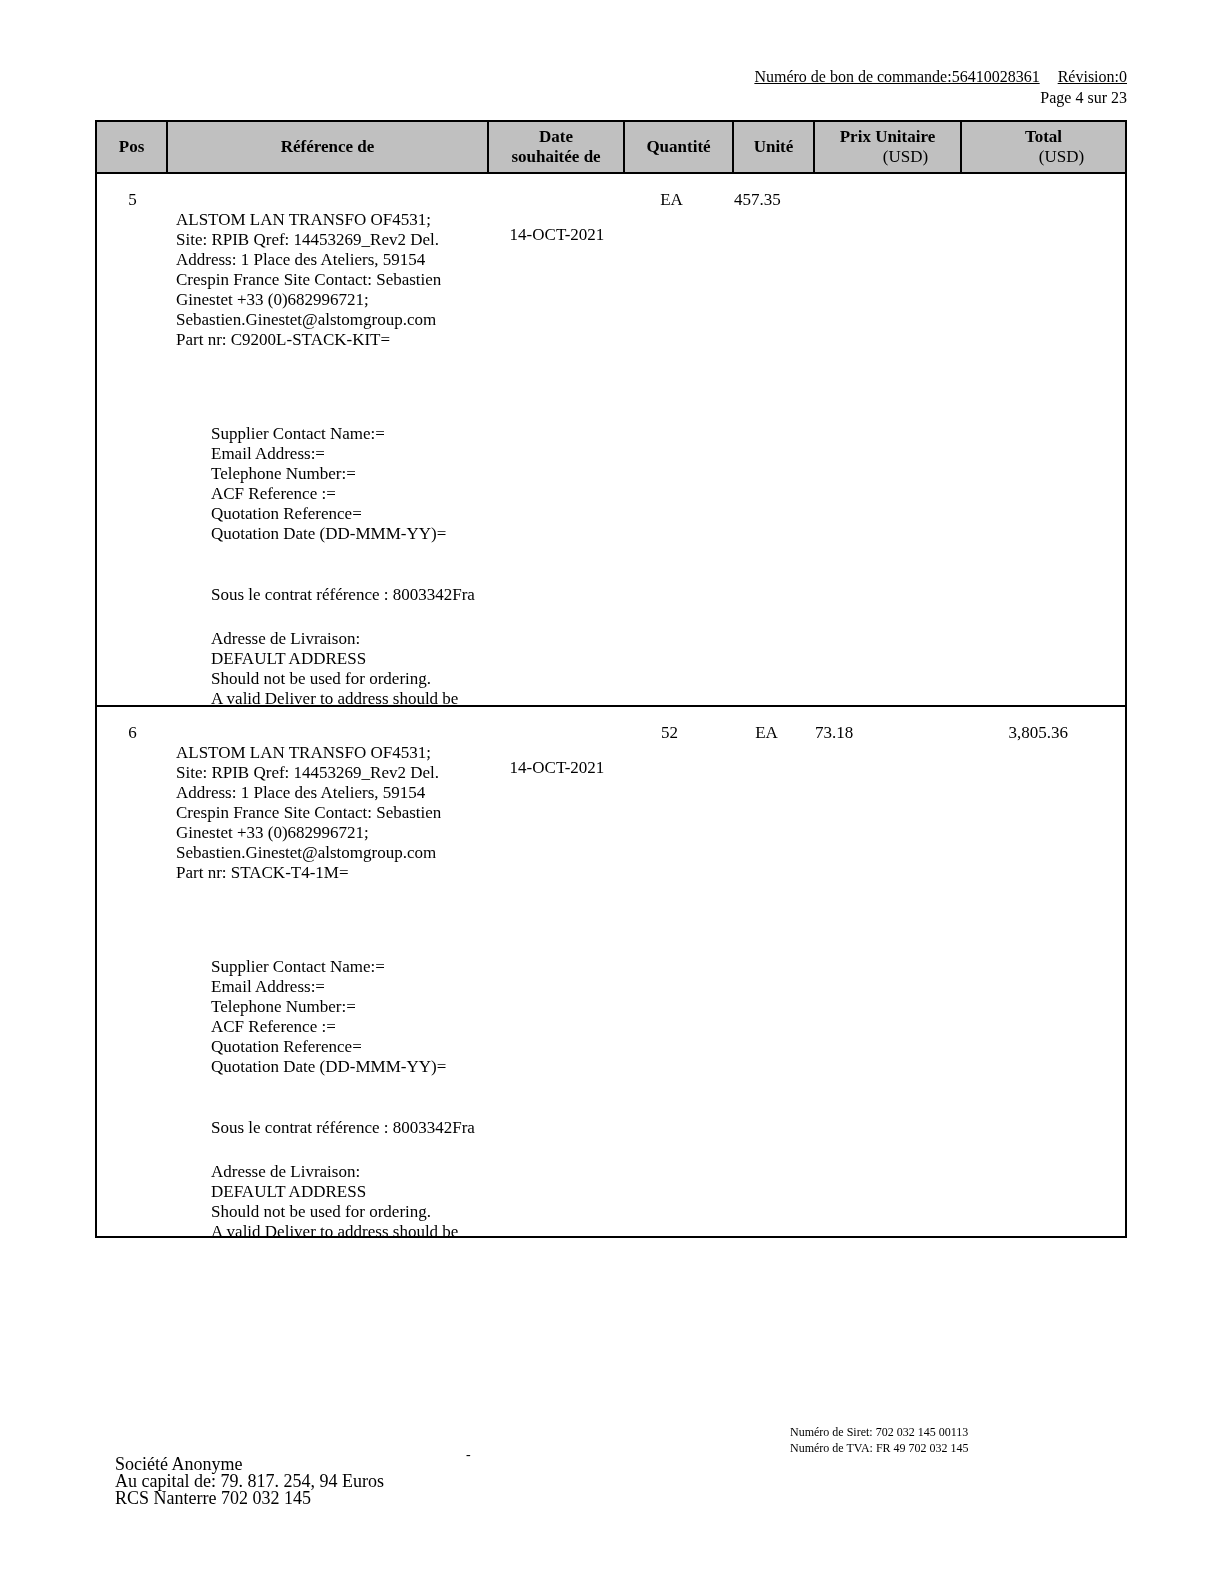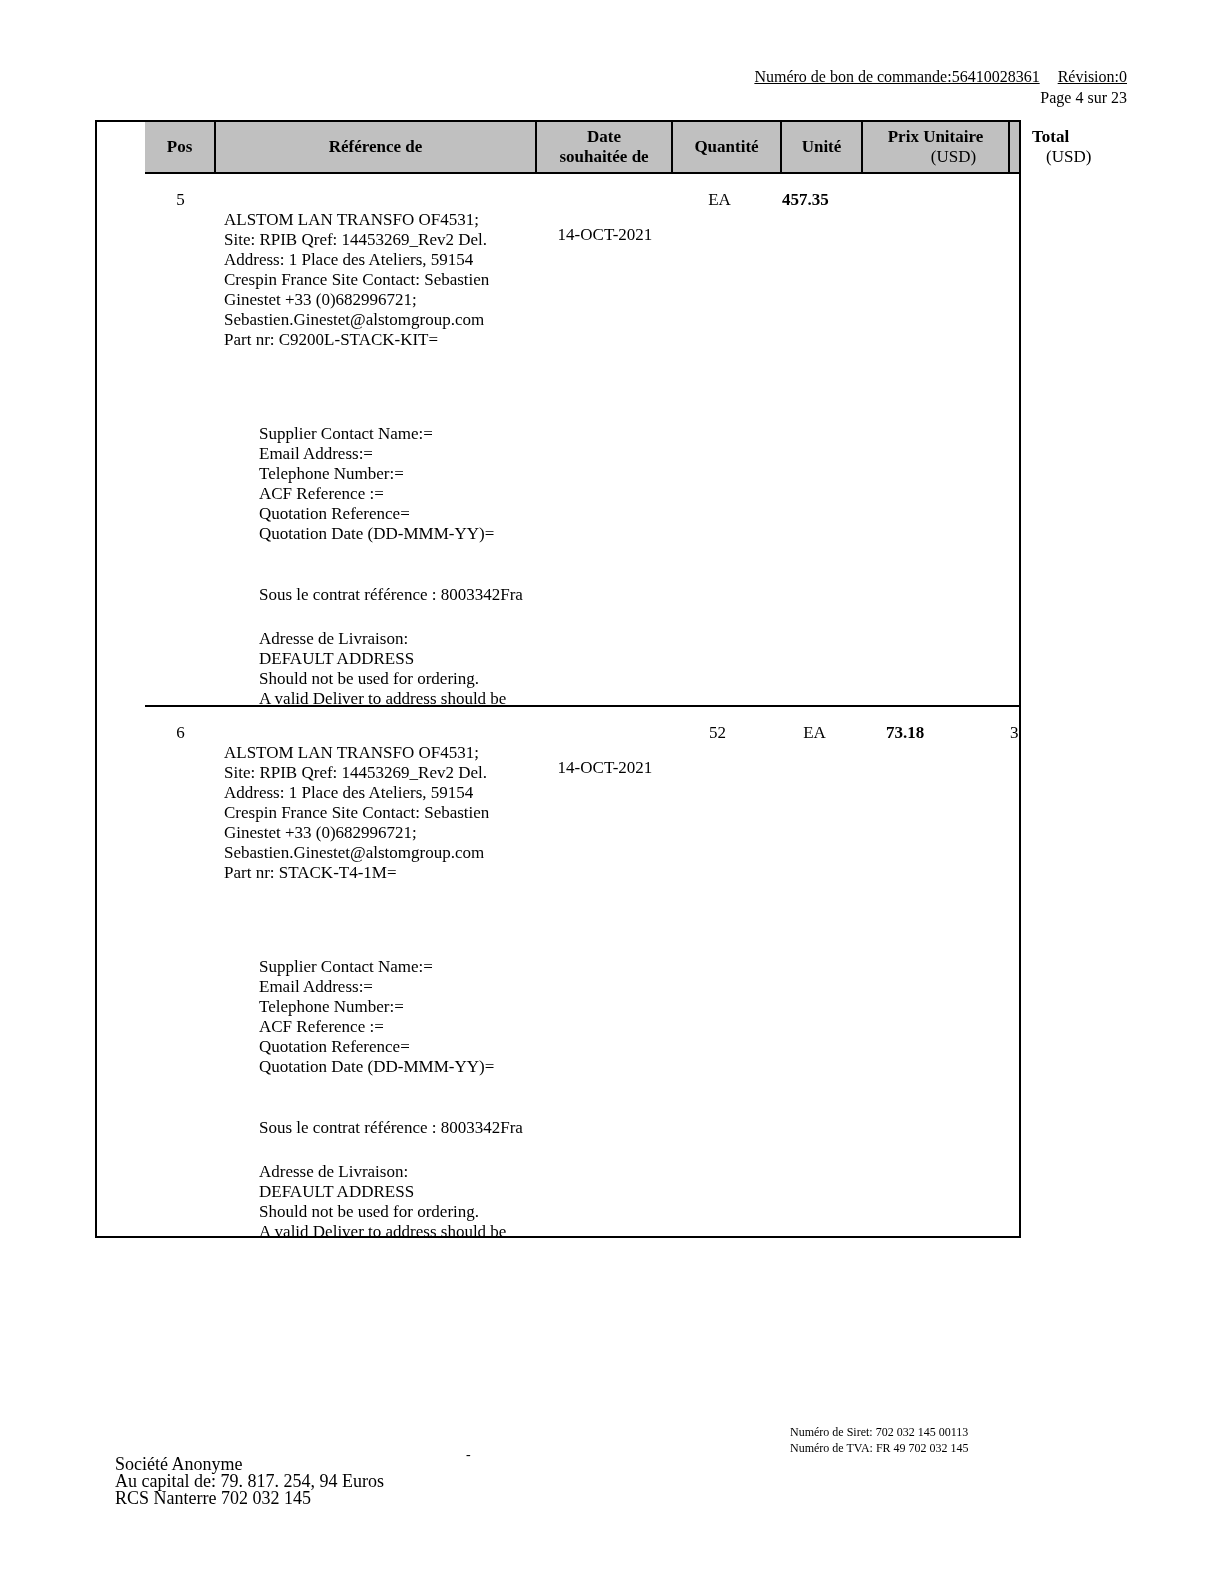--- a/index.html
+++ b/index.html
@@ -18,24 +18,23 @@
     top: 66px; right: 97px;
     text-align: right;
     font-size: 16px; line-height: 21px;
   }
   .order-line { display: flex; justify-content: flex-end; gap: 18px; text-decoration: underline; }
 
   
   .doc-table {
     position: absolute;
     left: 95px; top: 120px;
-    width: 926px;
+    width: 1032px;
     border: 2px solid #000;
     box-sizing: border-box;
-    padding-left: 48px;
   }
   .grid-row {
     display: grid;
     grid-template-columns: 71px 321px 136px 109px 81px 147px 1fr;
   }
   .thead {
     background: #c0c0c0;
     border-bottom: 2px solid #000;
     height: 50px;
   }
@@ -59,21 +58,21 @@
     overflow: hidden;
   }
   .body-row + .body-row { border-top: 2px solid #000; }
 
   .cell { padding-top: 16px; box-sizing: border-box; white-space: pre-line; }
   .cell.pos   { text-align: center; }
   .cell.ref   { padding-left: 8px; padding-right: 4px; }
   .cell.date  { text-align: center; margin-top: 35px; }
   .cell.qty   { text-align: center; padding-right: 20px; }
   .cell.unit  { text-align: center; padding-right: 16px; }
-  .cell.price { text-align: center; padding-right: 63px; font-weight: bold; }
+  .cell.price { text-align: left; padding-right: 63px; }
   .cell.total { text-align: right; padding-right: 57px; }
 
   .block { white-space: pre-line; }
   .block.indent { margin-left: 35px; }
   .block.supplier { margin-top: 54px; }
   .block.contract { margin-top: 21px; }
   .block.delivery { margin-top: 4px; }
 
   
   .footer-left {

